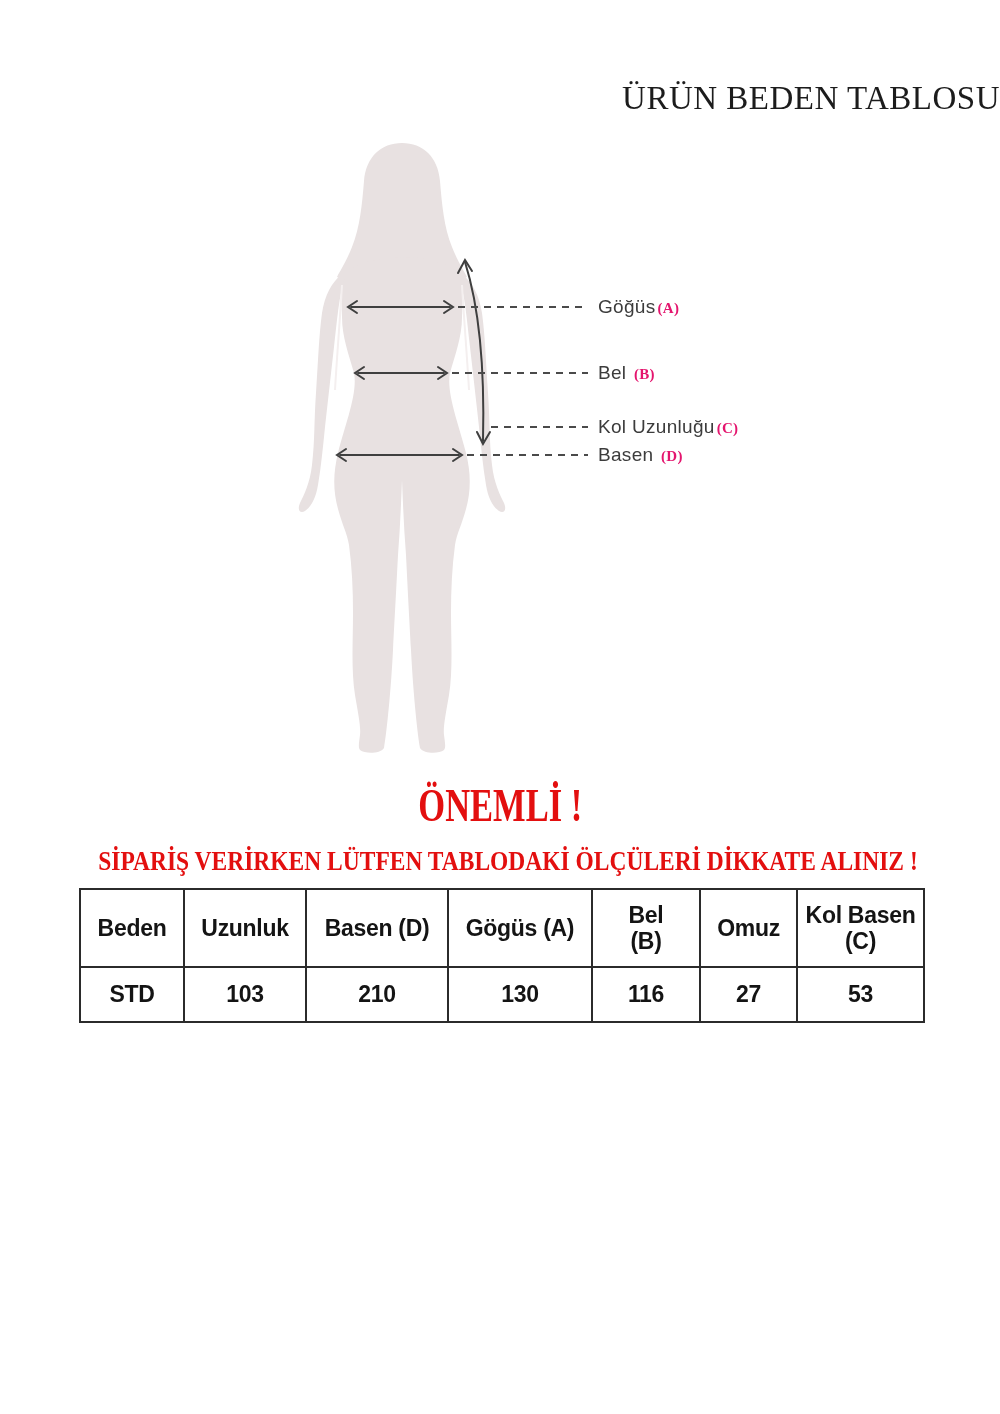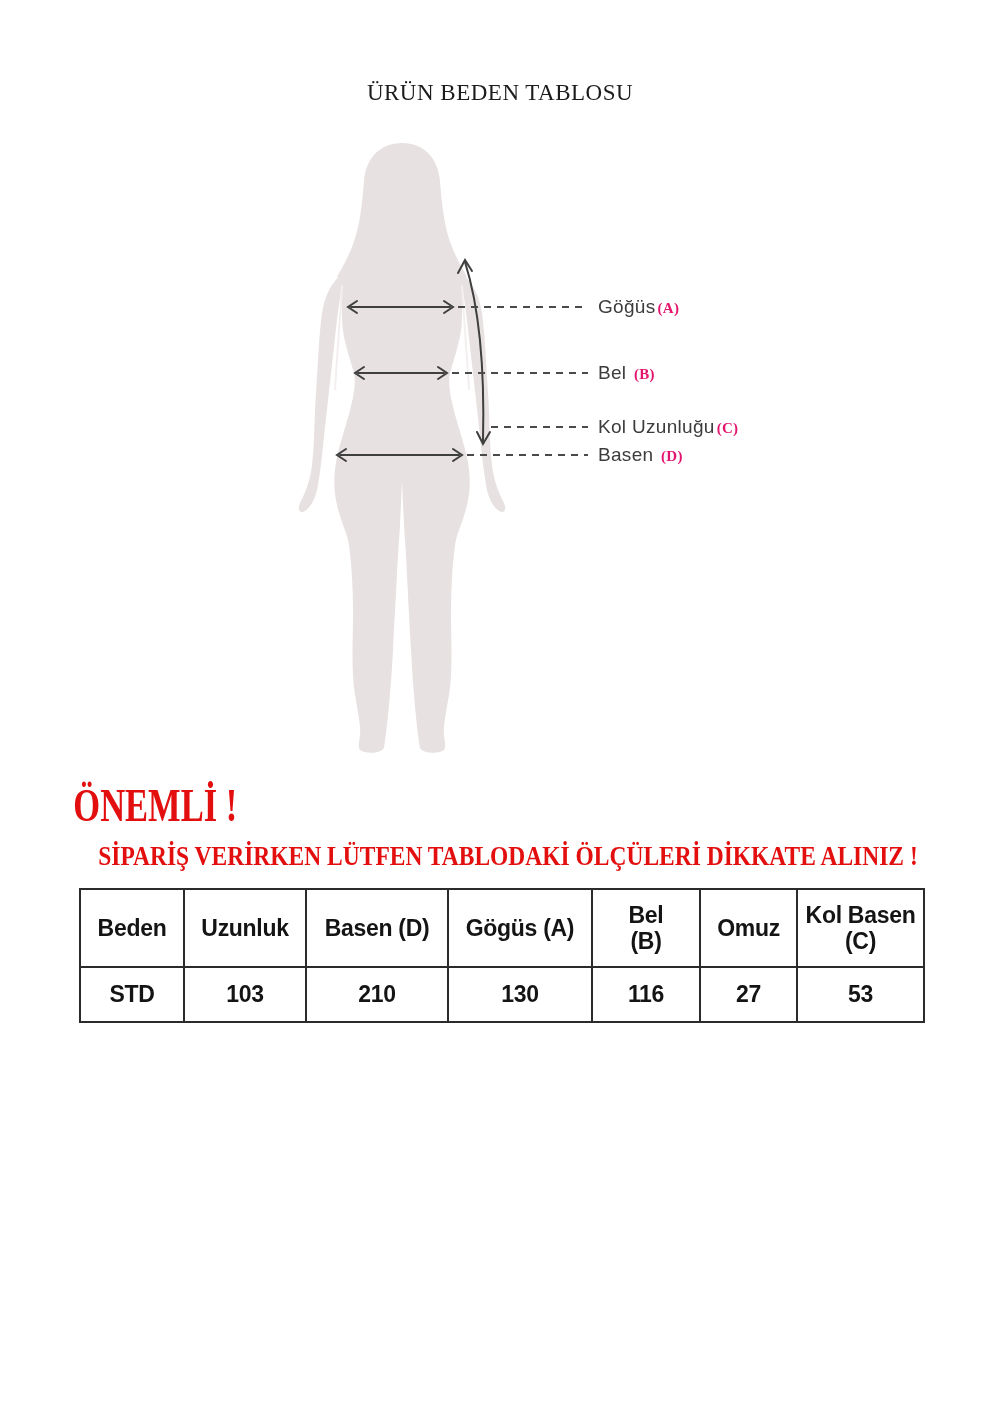--- a/index.html
+++ b/index.html
@@ -8,23 +8,23 @@
     position: relative;
     width: 1000px;
     height: 1414px;
     background: #ffffff;
     font-family: "Liberation Sans", sans-serif;
     overflow: hidden;
   }
   .title {
     position: absolute;
     top: 80px; left: 0; right: 0;
-    text-align: center;
-    font-family: "Liberation Serif", serif;
-    font-size: 23px;
+    text-align: right;
+    font-family: "Liberation Serif", serif;
+    font-size: 33px;
     color: #1c1c1c;
     letter-spacing: 0.5px;
   }
   .figure-svg {
     position: absolute;
     left: 285px; top: 135px;
     width: 470px; height: 630px;
   }
   .measure-label {
     position: absolute;
@@ -40,37 +40,37 @@
     font-family: "Liberation Serif", serif;
     font-weight: bold;
     font-size: 15px;
     color: #e4156e;
     margin-left: 2px;
   }
   .important-heading {
     position: absolute;
     top: 779px; left: 0; right: 0;
     height: 52px;
-    display: flex; align-items: center; justify-content: flex-start; margin-left: 46px;
+    display: flex; align-items: center; justify-content: center;
   }
   .important-heading span {
     display: inline-block;
     font-family: "Liberation Serif", serif;
     font-weight: bold;
     font-size: 46px;
     color: #e30f0f;
     transform: scaleX(0.75);
     transform-origin: center;
     white-space: nowrap;
   }
   .warning-line {
     position: absolute;
     top: 841px; left: 0; right: 0;
     height: 36px;
-    display: flex; align-items: flex-start; justify-content: center; padding-left: 16px;
+    display: flex; align-items: flex-end; justify-content: center; padding-left: 16px;
   }
   .warning-line span {
     display: inline-block;
     font-family: "Liberation Serif", serif;
     font-weight: bold;
     font-size: 27px;
     color: #e30f0f;
     transform: scaleX(0.87);
     transform-origin: center;
     white-space: nowrap;

